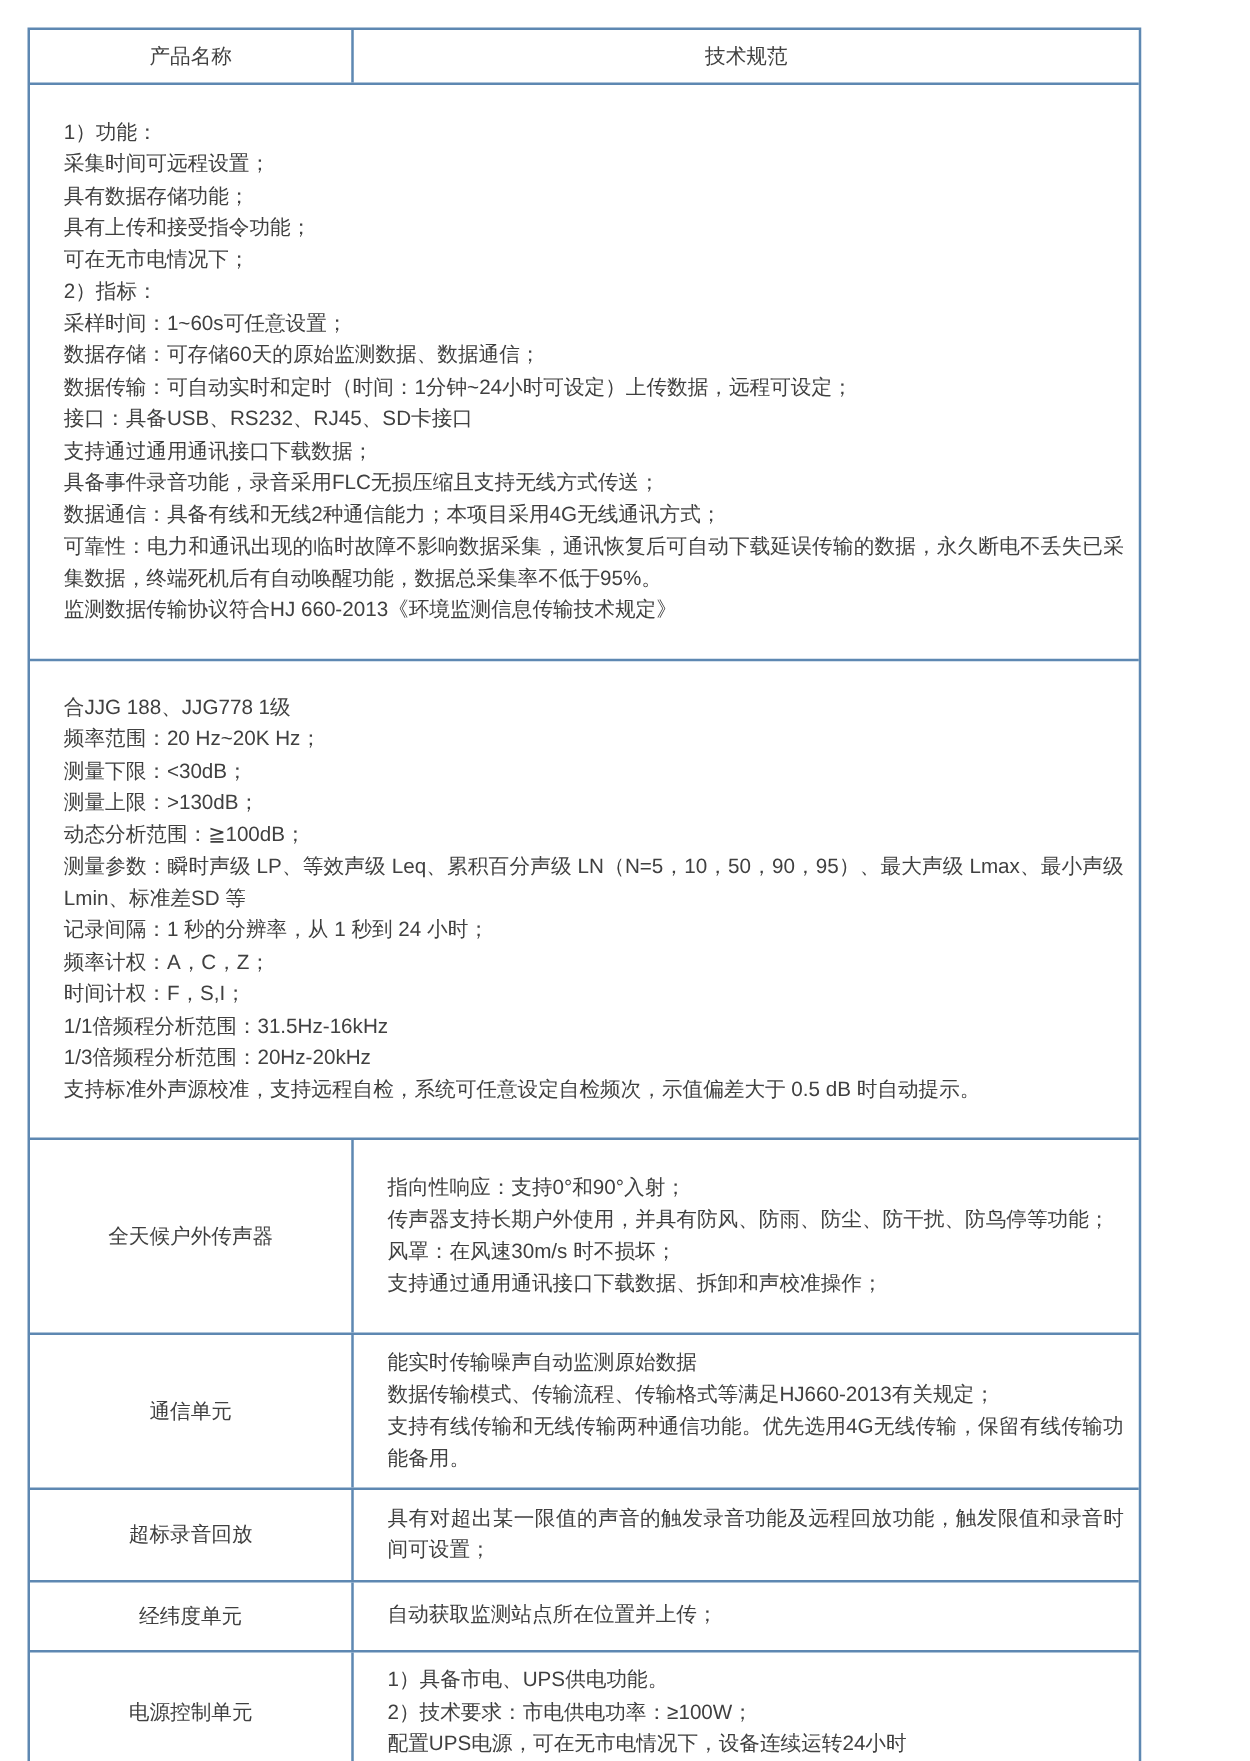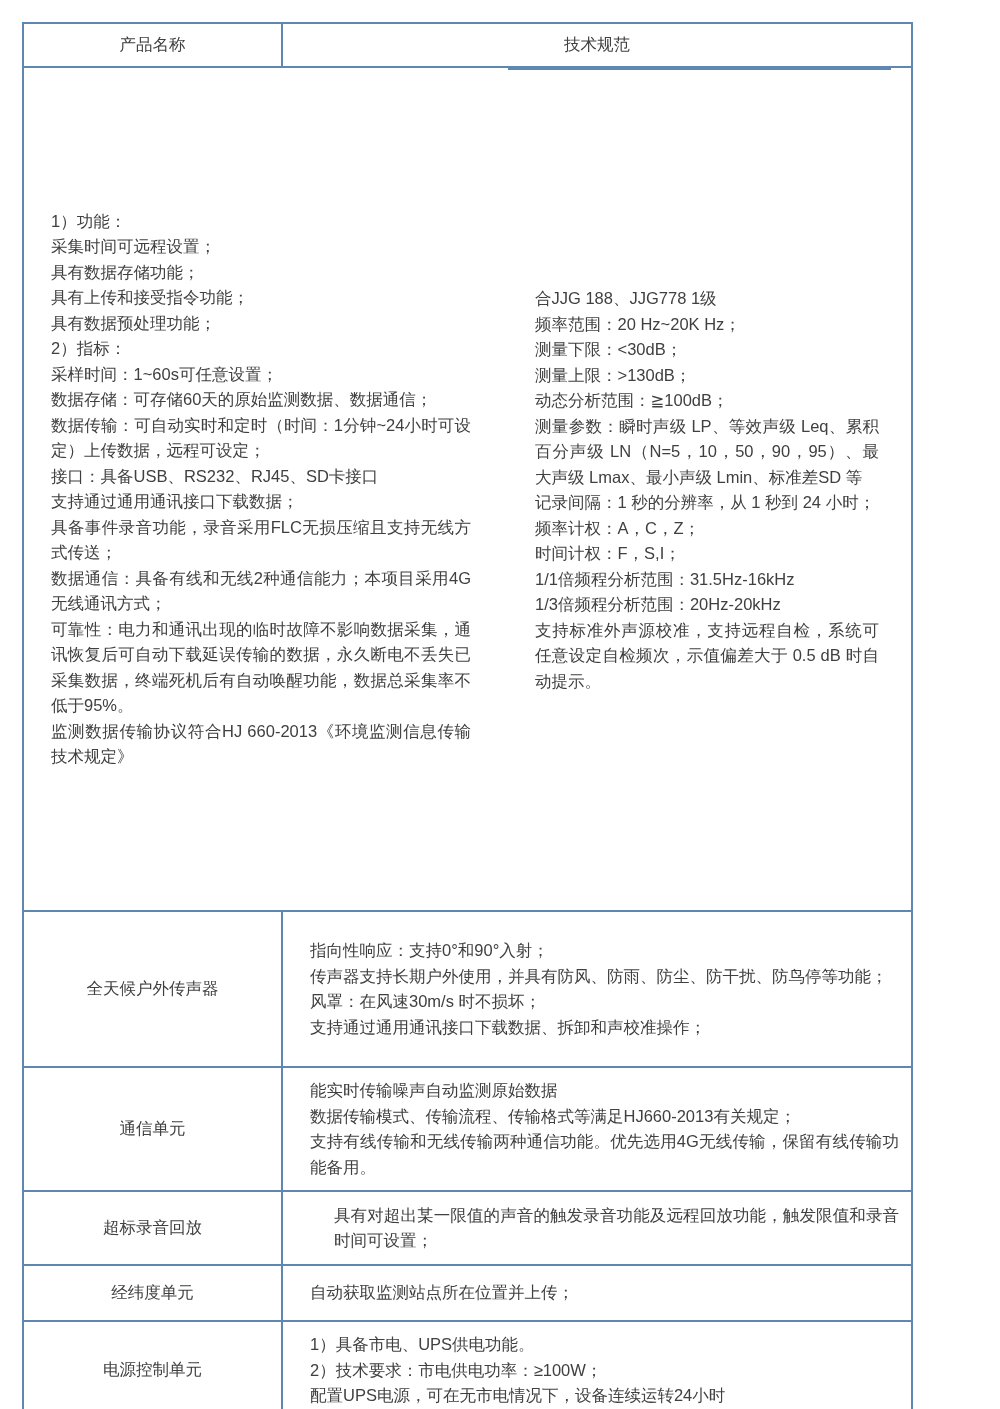--- a/index.html
+++ b/index.html
@@ -25,21 +25,21 @@
   .tbody .row:not(:first-child){border-top:2px solid var(--border);}
   .left-cell{
     flex:0 0 259px;width:259px;
     border-right:2px solid var(--border);
     display:flex;align-items:center;justify-content:center;
     text-align:center;
     font-size:16.5px;
   }
   .right-cell{
     flex:1 1 auto;min-width:0;
-    display:flex;flex-direction:row;
+    display:flex;flex-direction:column;
   }
   .header-right{
     flex:1 1 auto;
     display:flex;align-items:center;justify-content:center;
     font-size:16.5px;
     border-radius:13px;
   }
   .subcell{
     flex:1 1 auto;
     display:flex;flex-direction:column;justify-content:center;
@@ -47,24 +47,24 @@
   }
   .subcell + .subcell{border-top:2px solid var(--border);}
   .spec-par{
     font-size:16.5px;line-height:25.5px;
     text-align:justify;
     word-break:break-word;
   }
   
   .r0{min-height:842px;}
   .r0 .subcell:nth-child(1){flex:0 0 459px;}
-  .r0 .subcell:nth-child(2){flex:0 0 383px;margin-left:25px;}
+  .r0 .subcell:nth-child(2){flex:0 0 383px;}
   .r1{min-height:156px;}
   .r2{min-height:96px;}
-  .r3{min-height:74px;gap:24px;}
+  .r3{min-height:74px;}
   .r4{min-height:56px;}
   .r5{min-height:97px;}
 </style>
 </head>
 <body>
 
 <div class="spec-table">
   <div class="row header-row">
     <div class="left-cell">
       <span>产品名称</span>
@@ -73,21 +73,21 @@
       <span>技术规范</span>
     </div>
   </div>
   <div class="tbody"><div class="row r0">
         <div class="right-cell">
           <div class="subcell">
             <p class="spec-par">1）功能：</p>
             <p class="spec-par">采集时间可远程设置；</p>
             <p class="spec-par">具有数据存储功能；</p>
             <p class="spec-par">具有上传和接受指令功能；</p>
-            <p class="spec-par">具有数据预处理功能；</p>
+            <p class="spec-par">可在无市电情况下；</p>
             <p class="spec-par">2）指标：</p>
             <p class="spec-par">采样时间：1~60s可任意设置；</p>
             <p class="spec-par">数据存储：可存储60天的原始监测数据、数据通信；</p>
             <p class="spec-par">数据传输：可自动实时和定时（时间：1分钟~24小时可设定）上传数据，远程可设定；</p>
             <p class="spec-par">接口：具备USB、RS232、RJ45、SD卡接口</p>
             <p class="spec-par">支持通过通用通讯接口下载数据；</p>
             <p class="spec-par">具备事件录音功能，录音采用FLC无损压缩且支持无线方式传送；</p>
             <p class="spec-par">数据通信：具备有线和无线2种通信能力；本项目采用4G无线通讯方式；</p>
             <p class="spec-par">可靠性：电力和通讯出现的临时故障不影响数据采集，通讯恢复后可自动下载延误传输的数据，永久断电不丢失已采集数据，终端死机后有自动唤醒功能，数据总采集率不低于95%。</p>
             <p class="spec-par">监测数据传输协议符合HJ 660-2013《环境监测信息传输技术规定》</p>

